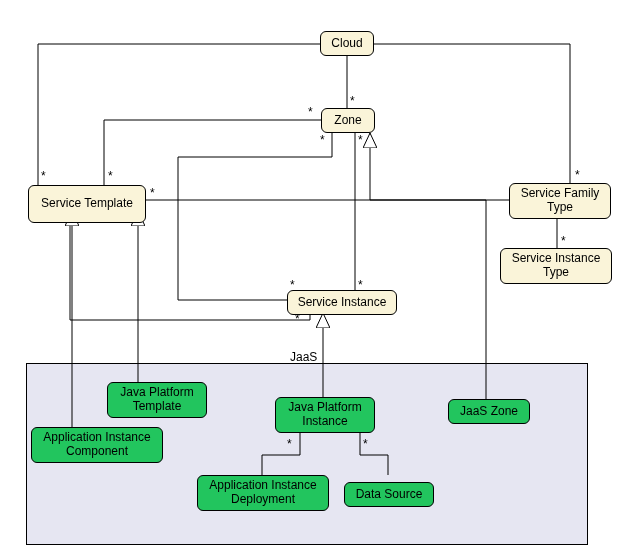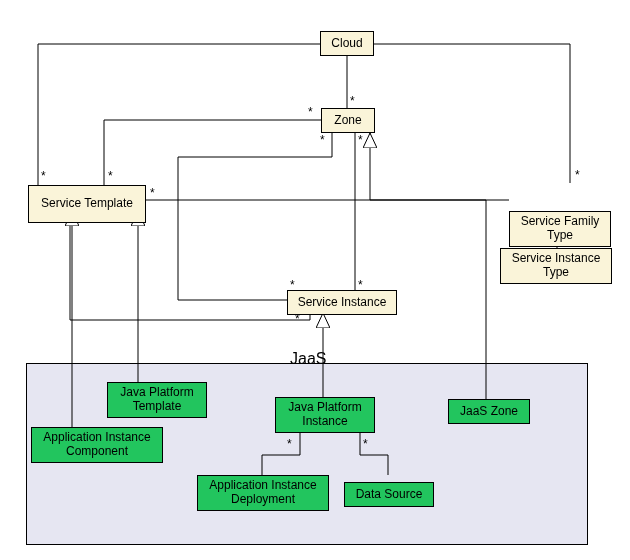--- a/index.html
+++ b/index.html
@@ -18,21 +18,21 @@
   svg.edges {
     position: absolute;
     left: 0; top: 0;
     width: 630px;
     height: 560px;
     pointer-events: none;
   }
   .node {
     position: absolute;
     border: 1px solid #000;
-    border-radius: 0;
+    border-radius: 6px;
     display: flex;
     align-items: center;
     justify-content: center;
     text-align: center;
     line-height: 1.15;
     padding: 4px 8px;
     box-sizing: border-box;
   }
   .node.cream {
     background: #faf4d9;
@@ -40,21 +40,21 @@
   .node.pink {
     background: #22c55e;
   }
   .jaas-box {
     position: absolute;
     background: #e6e6f2;
     border: 1px solid #000;
   }
   .jaas-label {
     position: absolute;
-    font-size: 16px;
+    font-size: 12px;
     background: transparent;
   }
   .mult {
     position: absolute;
     font-size: 12px;
   }
 </style>
 </head>
 <body>
 
@@ -129,21 +129,21 @@
   </div>
 
   <div class="node cream" style="left:321px; top:108px; width:54px; height:25px;">
     <span>Zone</span>
   </div>
 
   <div class="node cream" style="left:28px; top:185px; width:118px; height:38px;">
     <span>Service Template</span>
   </div>
 
-  <div class="node cream" style="left:509px; top:183px; width:102px; height:36px; white-space: pre-line; margin-top: 28px;">
+  <div class="node cream" style="left:509px; top:183px; width:102px; height:36px; white-space: pre-line;">
     <span>Service Family
 Type</span>
   </div>
 
   <div class="node cream" style="left:500px; top:248px; width:112px; height:36px; white-space: pre-line;">
     <span>Service Instance
 Type</span>
   </div>
 
   <div class="node cream" style="left:287px; top:290px; width:110px; height:25px;">

